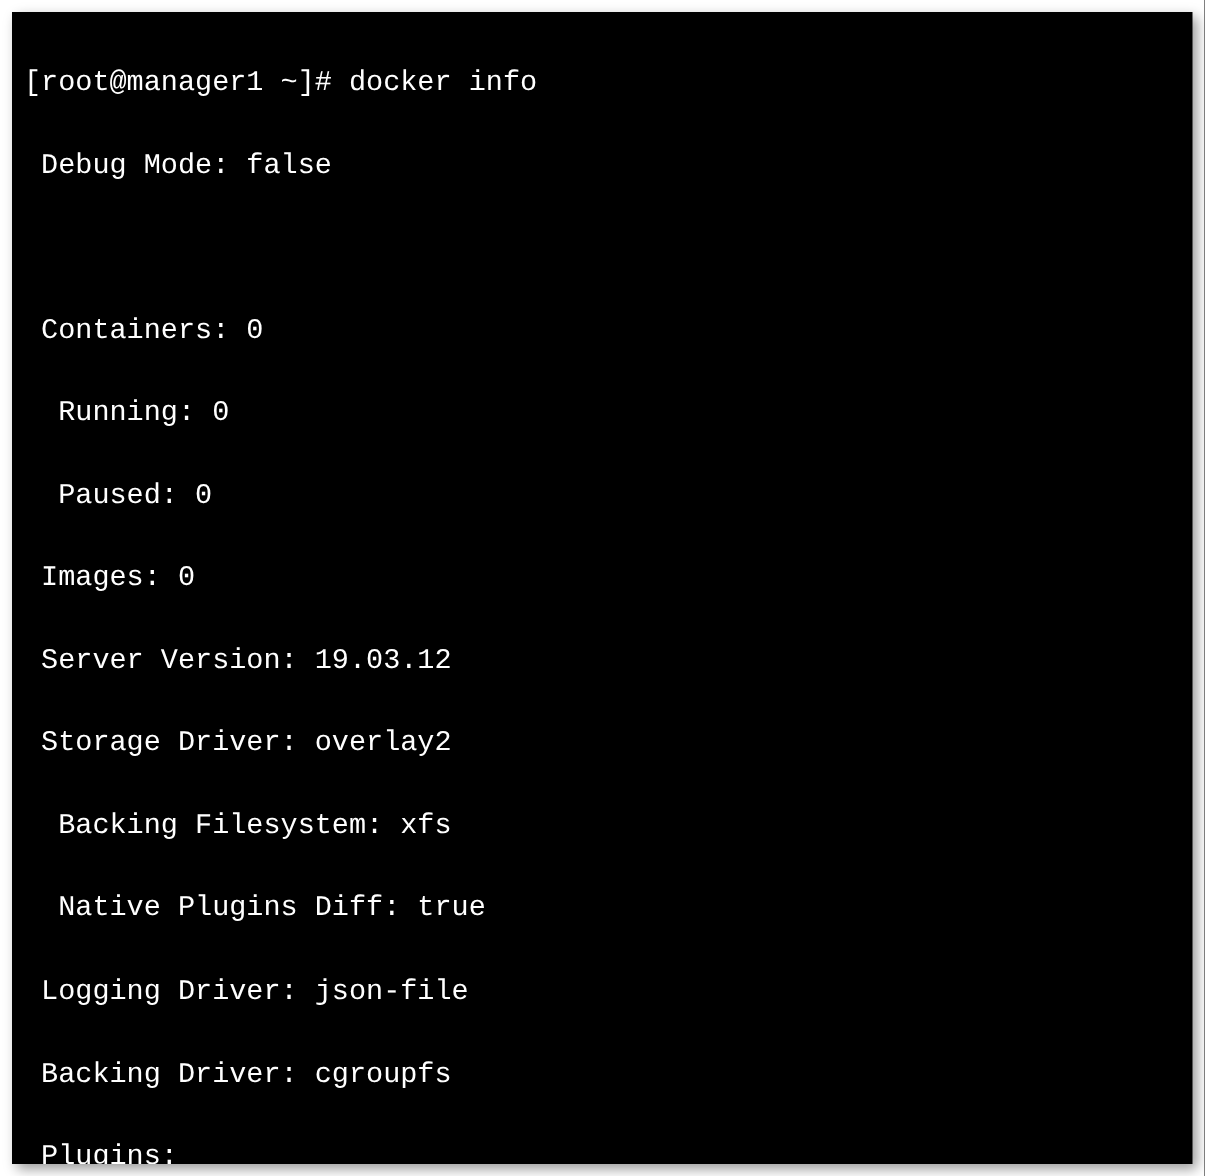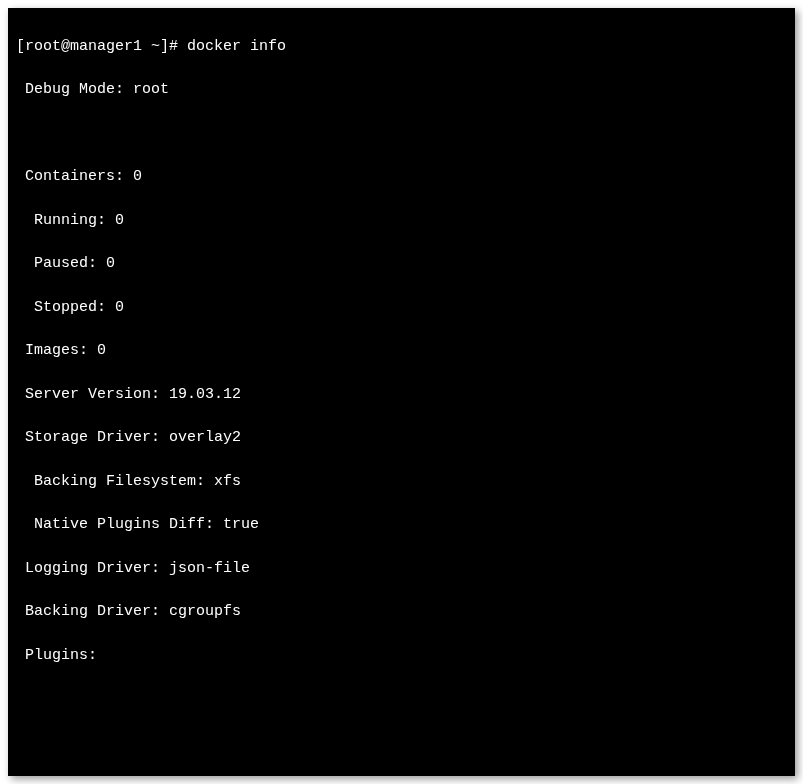--- a/index.html
+++ b/index.html
@@ -11,42 +11,41 @@
       background: #ffffff;
       padding: 8px;
       font-family: 'Consolas', 'Monaco', 'Courier New', monospace;
     }
     .terminal-window {
       background: #000000;
       color: #ffffff;
       width: 787px;
       height: 768px;
       padding: 6px 8px;
-      font-size: 15px;
+      font-size: 19px;
       line-height: 1.45;
       white-space: pre;
       box-shadow: 3px 3px 8px rgba(0,0,0,0.4);
       position: relative;
       overflow: hidden;
     }
     .line {
       display: block;
     }
   </style>
 </head>
 <body>
 
 <div class="terminal-window">
 <span class="line">[root@manager1 ~]# docker info</span>
-<span class="line"> Debug Mode: root</span>
+<span class="line"> Debug Mode: false</span>
 <span class="line"> </span>
 <span class="line"> Containers: 0</span>
 <span class="line">  Running: 0</span>
 <span class="line">  Paused: 0</span>
-<span class="line">  Stopped: 0</span>
 <span class="line"> Images: 0</span>
 <span class="line"> Server Version: 19.03.12</span>
 <span class="line"> Storage Driver: overlay2</span>
 <span class="line">  Backing Filesystem: xfs</span>
 <span class="line">  Native Plugins Diff: true</span>
 <span class="line"> Logging Driver: json-file</span>
 <span class="line"> Backing Driver: cgroupfs</span>
 <span class="line"> Plugins:</span>
 
 

